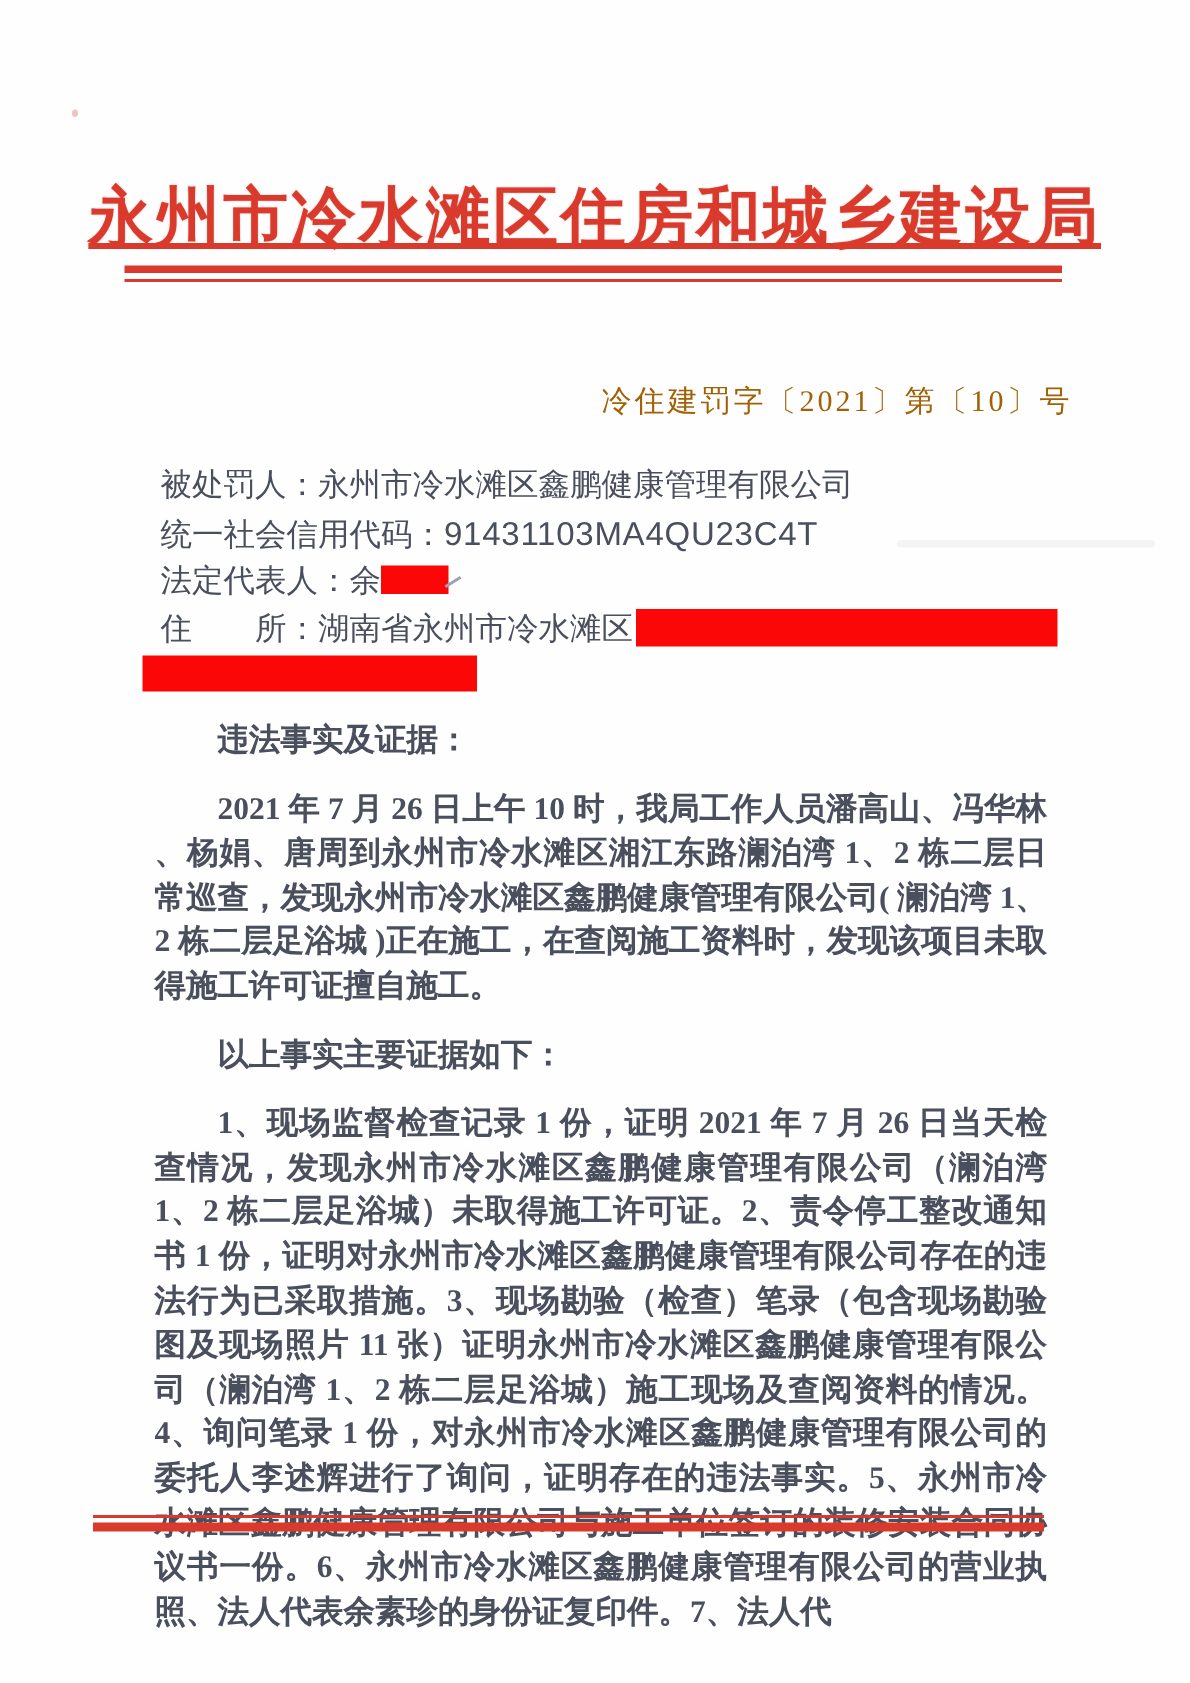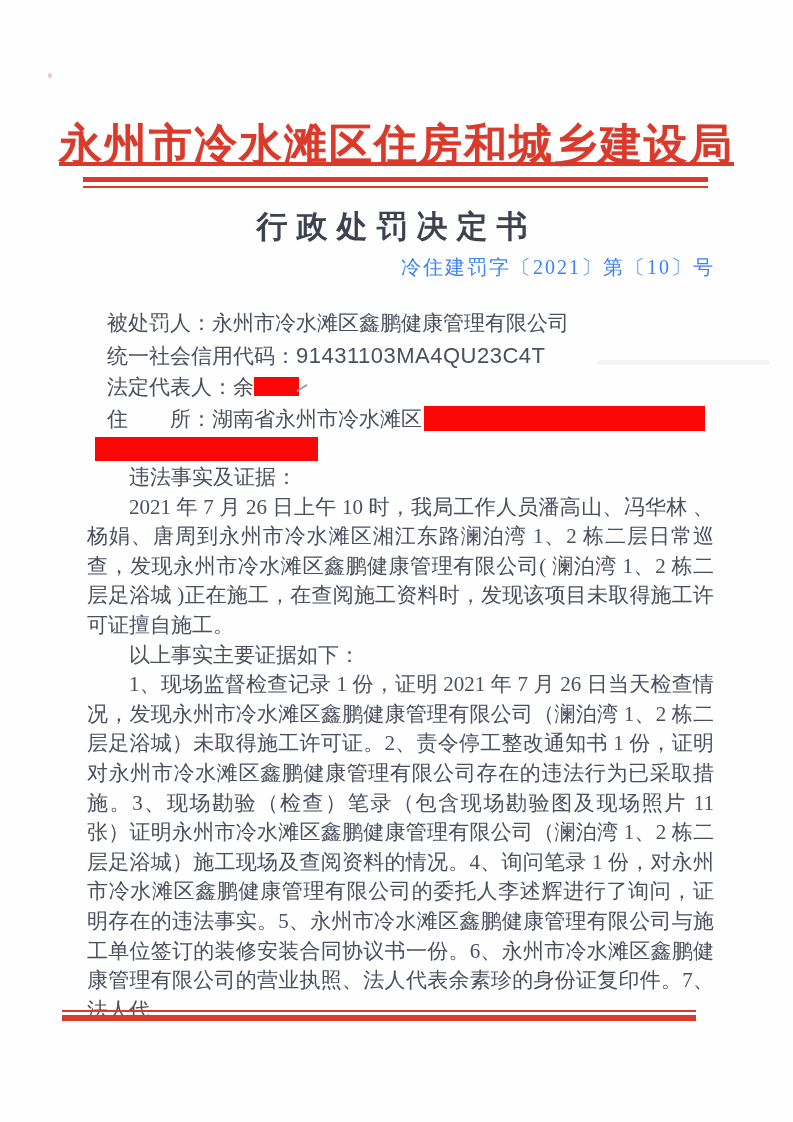--- a/index.html
+++ b/index.html
@@ -35,21 +35,21 @@
   .header-rule .rule-thin{height:2px;background:var(--red);margin-top:4px;}
   
   .doc-title{
     position:absolute;top:206px;left:0;width:100%;margin:0;
     text-align:center;
     font-size:31px;font-weight:600;letter-spacing:9px;
     color:#3d4250;
   }
   .doc-number{
     position:absolute;top:254px;left:401px;
-    font-size:20px;letter-spacing:2px;color:#3b82f6;
+    font-size:20px;letter-spacing:2px;color:#a16207;
     white-space:nowrap;
   }
   
   .info{
     position:absolute;top:308px;left:107px;width:620px;
     font-size:21px;line-height:31.5px;
     white-space:nowrap;
   }
   .credit-code{
     font-family:Liberation Sans, sans-serif;
@@ -61,42 +61,41 @@
   .redact-tail{display:inline-block;width:12px;height:2px;background:#9ca3ae;
     transform:rotate(-32deg);vertical-align:5px;margin-left:-3px;}
   .redact-address{width:281px;height:25px;vertical-align:-5px;margin-left:2px;}
   .redact-standalone{position:absolute;left:95px;top:437px;width:223px;height:24px;}
   
   .body-text{
     position:absolute;top:463px;left:87px;width:627px;
     font-size:21px;line-height:29.6px;
     text-align:justify;
   }
-  .body-text p{margin:0;text-indent:2em;}
+  .body-text p{margin:16px;text-indent:2em;font-weight:bold;}
   
   .footer-rule{position:absolute;top:1010px;left:62px;width:634px;}
   .footer-rule .rule-thin{height:2px;background:var(--red);}
   .footer-rule .rule-thick{height:6px;background:var(--red);margin-top:3px;}
 </style>
 </head>
 <body>
 
 <div class="page">
 
   <div class="speck"></div>
   <div class="smudge"></div>
 
   <h1 class="agency">永州市冷水滩区住房和城乡建设局</h1>
 
   <div class="header-rule">
     <div class="rule-thick"></div>
     <div class="rule-thin"></div>
   </div>
 
-  <h2 class="doc-title">行政处罚决定书</h2>
 
   <div class="doc-number">冷住建罚字〔2021〕第〔10〕号</div>
 
   <div class="info">
     <div><span>被处罚人：</span><span>永州市冷水滩区鑫鹏健康管理有限公司</span></div>
     <div><span>统一社会信用代码：</span><span class="credit-code">91431103MA4QU23C4T</span></div>
     <div><span>法定代表人：</span><span>余</span><span class="redact redact-small"></span><span class="redact-tail"></span></div>
     <div><span>住　　所：</span><span>湖南省永州市冷水滩区</span><span class="redact redact-address"></span></div>
   </div>
 

